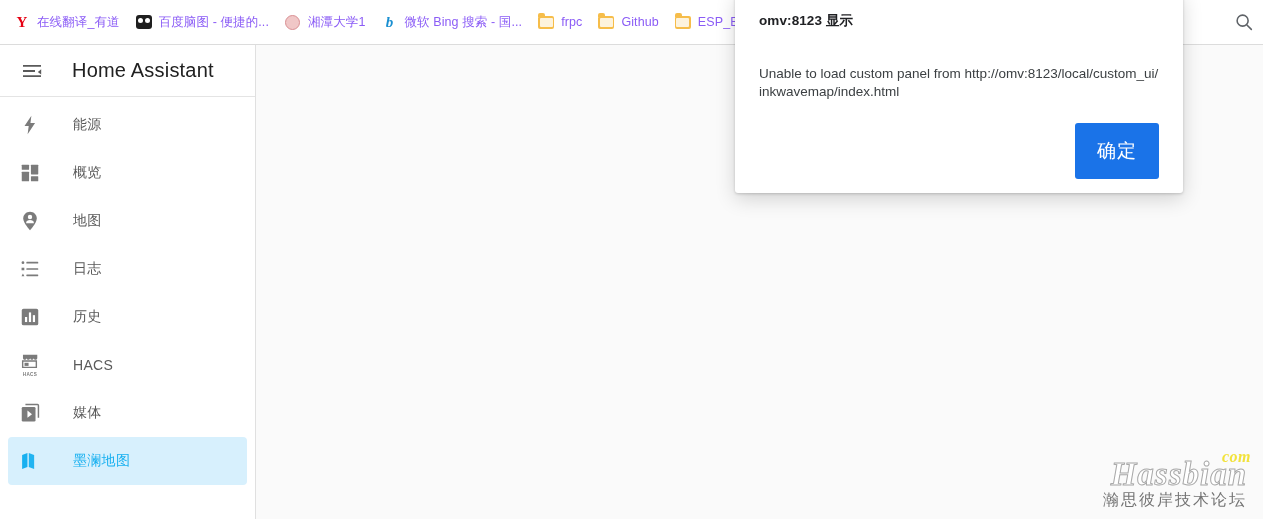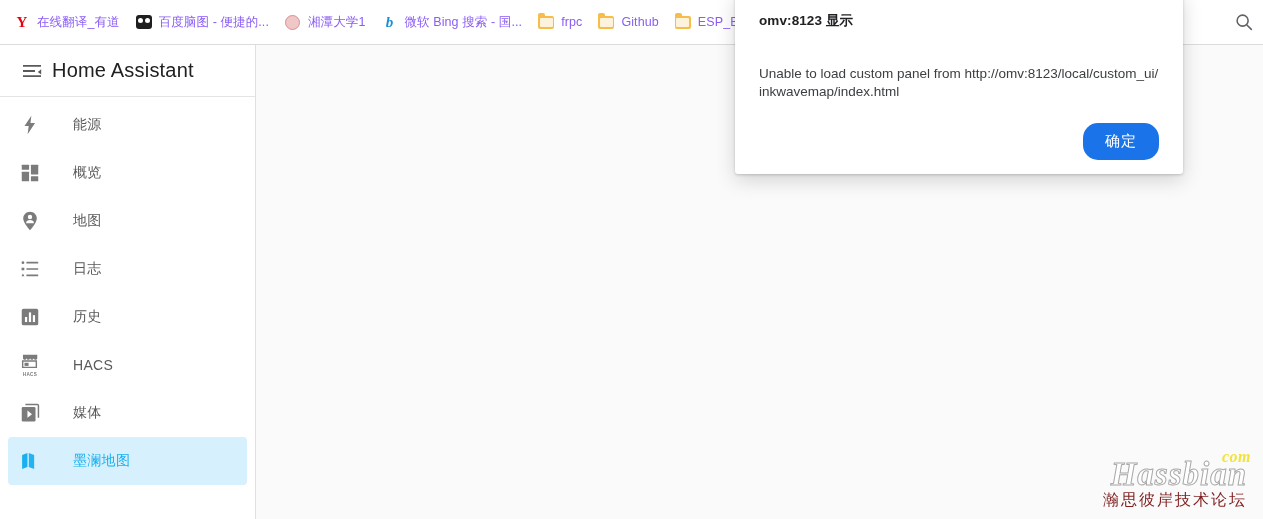--- a/index.html
+++ b/index.html
@@ -134,20 +134,21 @@
   #menu-btn {
     width: 40px; height: 40px;
     display: flex; align-items: center; justify-content: center;
     border-radius: 50%;
     cursor: pointer;
     flex: 0 0 40px;
   }
   #ha-title {
     font-size: 20px;
     color: #212121;
+    margin-left: 20px;
     font-weight: 400;
     letter-spacing: .2px;
   }
   #nav-list { padding-top: 4px; }
   .nav-item {
     height: 48px;
     margin: 0 8px;
     border-radius: 4px;
     display: flex;
     align-items: center;
@@ -221,21 +222,21 @@
     right: -4px; top: -8px;
     font-family: "Liberation Serif", serif;
     font-style: italic;
     font-weight: bold;
     font-size: 16px;
     color: #f2e23a;
     letter-spacing: .5px;
   }
   #wm-sub {
     font-size: 16px;
-    color: #7f1d1d;
+    color: #737373;
     letter-spacing: 2px;
     margin-top: -2px;
     text-align: center;
   }
 
   
   #dialog {
     position: absolute;
     left: 735px; top: -8px;
     width: 448px;
@@ -261,23 +262,23 @@
   }
   #dlg-actions {
     display: flex;
     justify-content: flex-end;
     margin-top: 22px;
   }
   #dlg-ok {
     background: #1a73e8;
     color: #ffffff;
     border: none;
-    border-radius: 15px;
-    font-size: 15px;
-    padding: 9px 22px;
+    border-radius: 3px;
+    font-size: 19px;
+    padding: 15px 22px;
     cursor: pointer;
     font-family: "Liberation Sans", sans-serif;
     letter-spacing: 1px;
   }
 </style>
 </head>
 <body>
 
 <div id="bookmark-bar">
 

